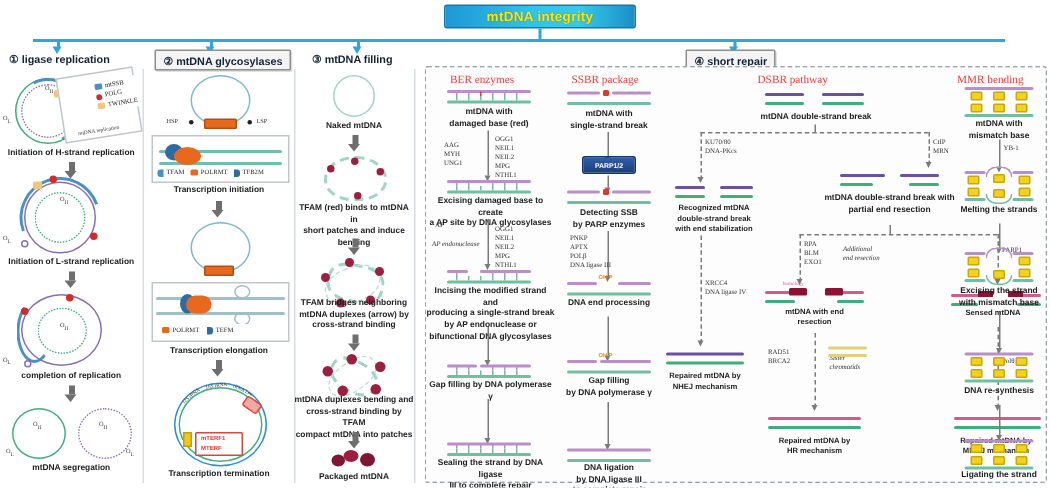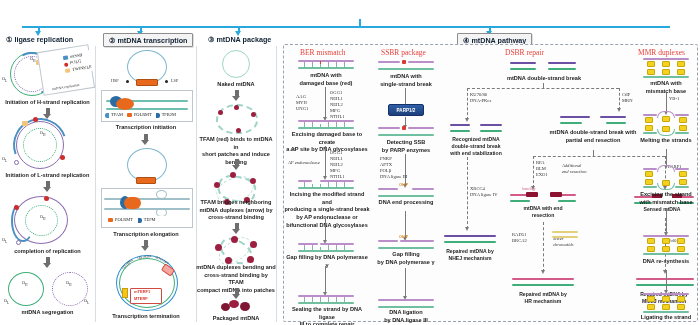--- a/index.html
+++ b/index.html
@@ -106,36 +106,39 @@
   .inset{ position:absolute; border:1px solid #bfc6cc; background:#fff; }
   .label-tiny{ position:absolute; font-size:4.2px; color:#333; font-family:"Liberation Serif", serif; white-space:nowrap;}
   .label-red{ position:absolute; font-size:4.6px; color:#d93a31; font-weight:bold; white-space:nowrap;}
   .label-org{ position:absolute; font-size:4.2px; color:#e08a1e; font-weight:bold; white-space:nowrap;}
 </style>
 </head>
 <body>
 
 <div id="root">
 
+  <div class="title-box">
+    <span>mtDNA integrity</span>
+  </div>
   <div class="bus-stub"></div>
   <div class="bus"></div>
 
   <div class="drop" style="left:38px;top:26px;height:6px;"></div>
   <div class="arrowhead" style="left:35px;top:31px;"></div>
   <div class="drop" style="left:140px;top:26px;height:6px;"></div>
   <div class="arrowhead" style="left:137px;top:31px;"></div>
   <div class="drop" style="left:238px;top:26px;height:6px;"></div>
   <div class="arrowhead" style="left:235px;top:31px;"></div>
   <div class="drop" style="left:489px;top:26px;height:6px;"></div>
   <div class="arrowhead" style="left:486px;top:31px;"></div>
 
   <div class="colhead" style="left:6px;top:35px;">① ligase replication</div>
-  <div class="colhead boxed" style="left:103px;top:33px;">② mtDNA transcription</div>
-  <div class="colhead" style="left:208px;top:35px;">③ mtDNA package</div>
-  <div class="colhead boxed" style="left:457px;top:33px;">④ mtDNA pathway</div>
+  <div class="colhead boxed" style="left:103px;top:33px;">② mtDNA glycosylases</div>
+  <div class="colhead" style="left:208px;top:35px;">③ mtDNA filling</div>
+  <div class="colhead boxed" style="left:457px;top:33px;">④ short repair</div>
 
   <div class="divider-v" style="left:95px;top:46px;height:276px;"></div>
   <div class="divider-v" style="left:196px;top:46px;height:276px;"></div>
   <div class="divider-v" style="left:276px;top:46px;height:276px;"></div>
 
   <div>
 
     <div>
       <div class="circ" style="left:10px;top:52px;width:44px;height:44px;border:1.4px solid #3fae7a;"></div>
       <div class="circ" style="left:14px;top:56px;width:36px;height:36px;border:1px dotted #8a6fb0;"></div>
@@ -363,24 +366,24 @@
     <div style="position:absolute;left:221px;top:300px;width:32px;height:13px;">
       <div class="dot" style="left:0px;top:3px;width:9px;height:8px;background:#7d1733;"></div>
       <div class="dot" style="left:8px;top:0px;width:10px;height:8px;background:#9d1f40;"></div>
       <div class="dot" style="left:19px;top:2px;width:10px;height:9px;background:#7d1733;"></div>
     </div>
     <div class="cap" style="left:198px;top:315px;width:76px;">Packaged mtDNA</div>
   </div>
 
   <div class="repair-panel"></div>
 
-  <div class="pathway-title" style="left:300px;top:48px;">BER mismatch</div>
+  <div class="pathway-title" style="left:300px;top:48px;">BER enzymes</div>
   <div class="pathway-title" style="left:381px;top:48px;">SSBR package</div>
-  <div class="pathway-title" style="left:505px;top:48px;">DSBR repair</div>
-  <div class="pathway-title" style="left:638px;top:48px;">MMR duplexes</div>
+  <div class="pathway-title" style="left:505px;top:48px;">DSBR pathway</div>
+  <div class="pathway-title" style="left:638px;top:48px;">MMR bending</div>
 
   <div>
     <div class="duplex" style="left:298px;top:60px;width:56px;height:9px;">
       <div class="strand" style="left:0;top:0;width:56px;background:#b98ec9;"></div>
       <div class="strand" style="left:0;top:7px;width:56px;background:#6fbfa0;"></div>
       <div class="tick" style="left:6px;top:1px;background:#b98ec9;"></div>
       <div class="tick" style="left:14px;top:1px;background:#b98ec9;"></div>
       <div class="tick" style="left:22px;top:1px;background:#d93a31;"></div>
       <div class="tick" style="left:30px;top:1px;background:#b98ec9;"></div>
       <div class="tick" style="left:38px;top:1px;background:#b98ec9;"></div>

